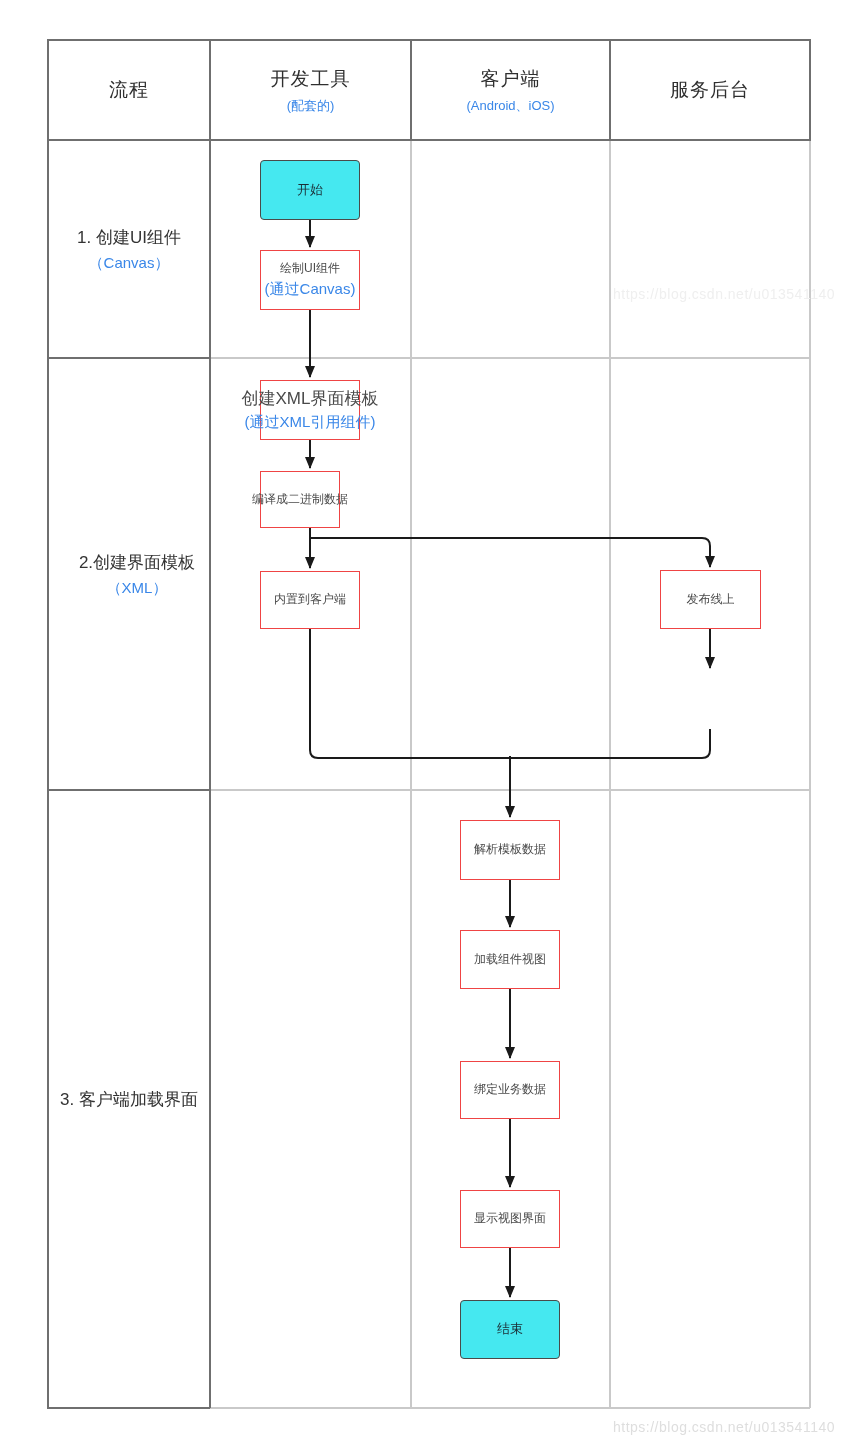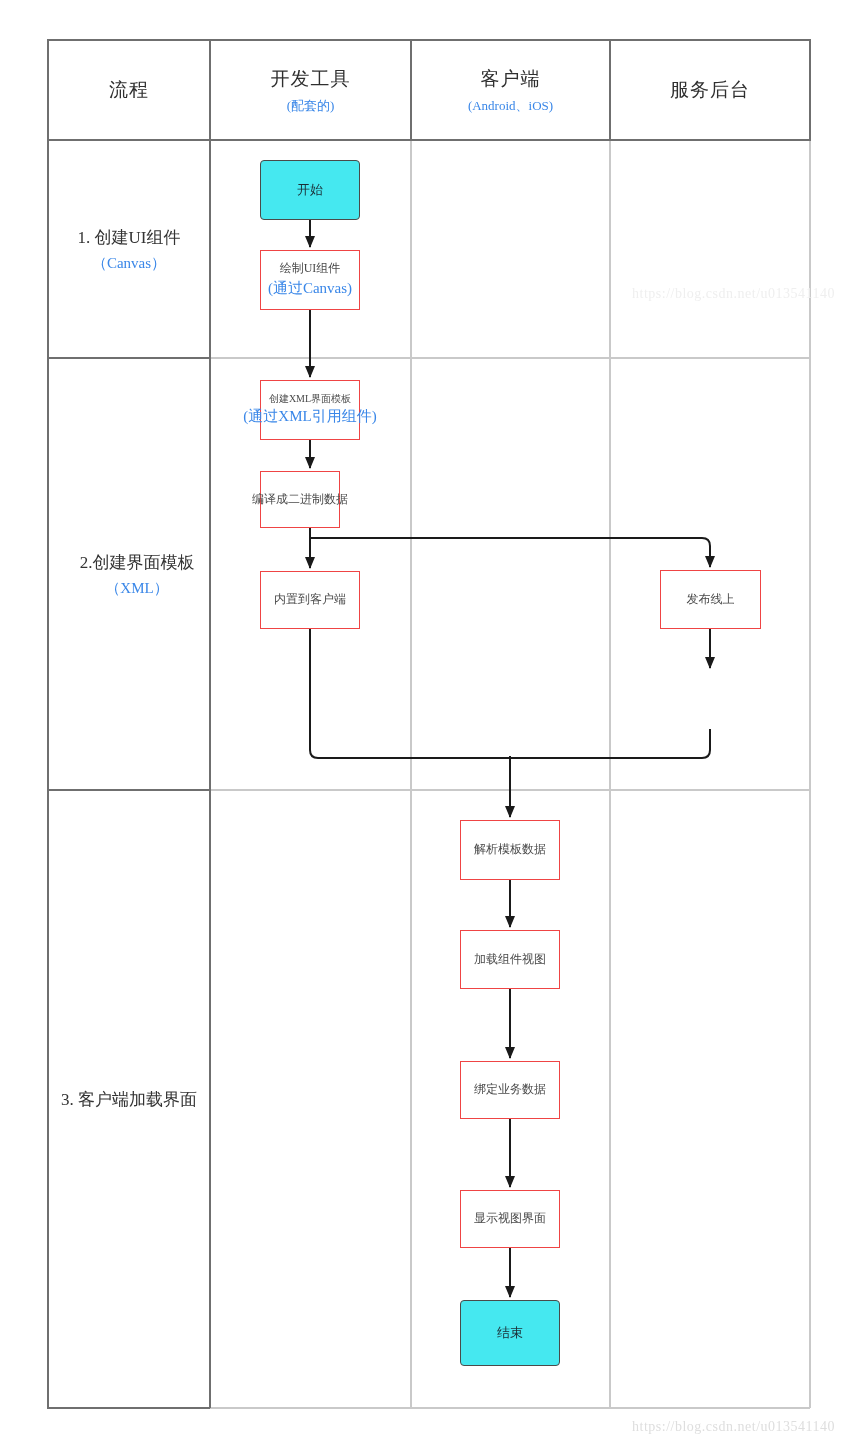--- a/index.html
+++ b/index.html
@@ -1,18 +1,18 @@
 <!DOCTYPE html>
 <html><head>
 <meta charset="utf-8">
 <style>
   html,body{margin:0;padding:0;background:#fff;}
   .stage{
     position:relative;width:850px;height:1450px;background:#ffffff;overflow:hidden;
-    font-family:Liberation Serif, serif;
+    font-family:Liberation Sans, sans-serif;
   }
   
   .gl{position:absolute;}
   .gl.light{background:#c9c9c9;}
   .gl.dark{background:#6f6f6f;}
   
   .cell{
     position:absolute;display:flex;flex-direction:column;align-items:center;justify-content:center;
     text-align:center;gap:5px;
   }
@@ -115,21 +115,21 @@
   <div class="node terminal" style="left:260px;top:160px;width:100px;height:60px">
     <span class="nl">开始</span>
   </div>
 
   <div class="node" style="left:260px;top:250px;width:100px;height:60px">
     <span class="nl">绘制UI组件</span>
     <span class="ns">(通过Canvas)</span>
   </div>
 
   <div class="node" style="left:260px;top:380px;width:100px;height:60px">
-    <span class="nl" style="font-size:10px">创建XML界面模板</span>
+    <span class="nl" style="font-size:17px">创建XML界面模板</span>
     <span class="ns">(通过XML引用组件)</span>
   </div>
 
   <div class="node" style="left:260px;top:471px;width:80px;height:57px">
     <span class="nl">编译成二进制数据</span>
   </div>
 
   <div class="node" style="left:260px;top:571px;width:100px;height:58px">
     <span class="nl">内置到客户端</span>
   </div>
@@ -148,20 +148,20 @@
   </div>
 
   <div class="node" style="left:460px;top:1061px;width:100px;height:58px">
     <span class="nl">绑定业务数据</span>
   </div>
 
   <div class="node" style="left:460px;top:1190px;width:100px;height:58px">
     <span class="nl">显示视图界面</span>
   </div>
 
-  <div class="node terminal" style="left:460px;top:1300px;width:100px;height:66px">
+  <div class="node terminal" style="left:460px;top:1300px;width:100px;height:59px">
     <span class="nl">结束</span>
   </div>
 
   <div class="watermark wm-top">https://blog.csdn.net/u013541140</div>
   <div class="watermark wm-bottom">https://blog.csdn.net/u013541140</div>
 
 </div>
 
 </body></html>

